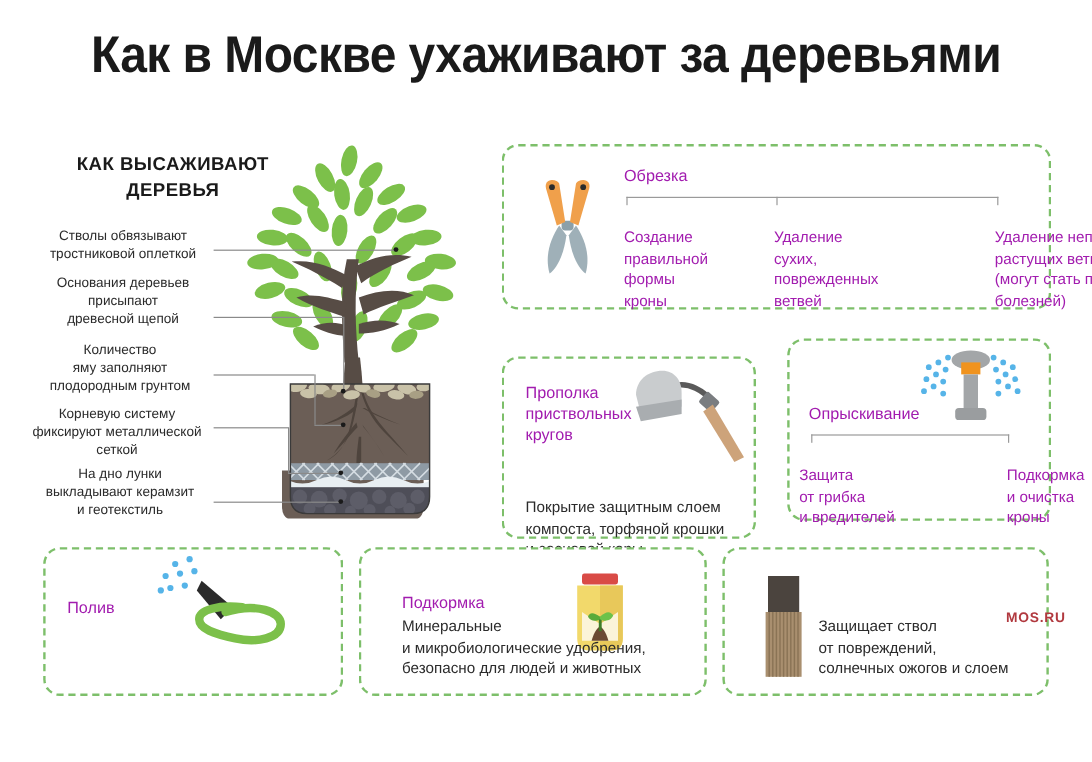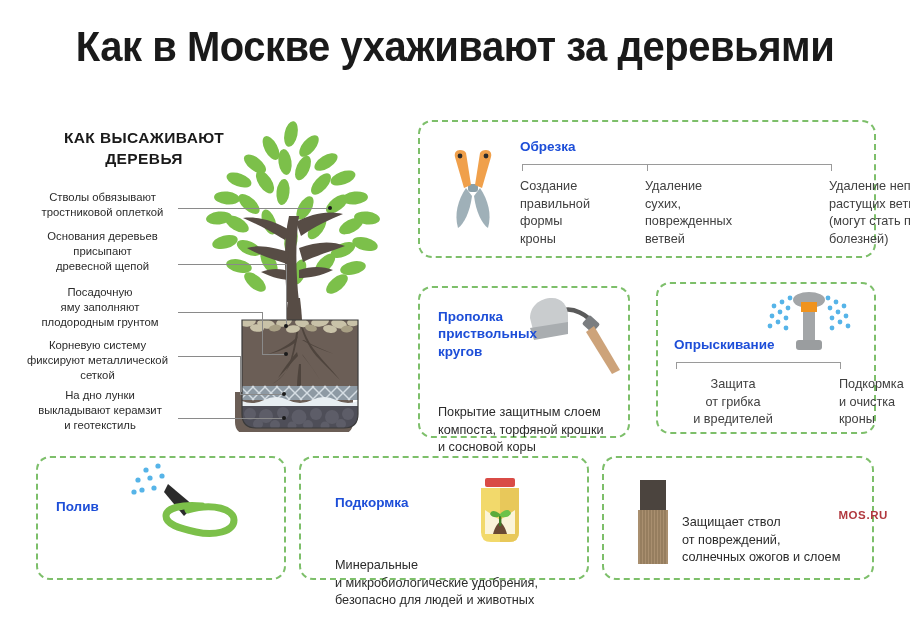--- a/index.html
+++ b/index.html
@@ -27,34 +27,35 @@
 
   
   .card{
     position:absolute;
     border:2px dashed #7dbf6a;
     border-radius:14px;
     background:#ffffff;
     box-sizing:border-box;
   }
   .card-title{
-    font-weight:bold;
+    font-weight:normal;
     font-size:13.5px;
-    color:#1d4ed8;
+    color:#a21caf;
     line-height:1.28;
   }
   .card-text{
     font-size:12.7px;
     line-height:1.38;
     color:#2b2b2b;
   }
   .col-text{
     font-size:12.7px;
     line-height:1.38;
-    color:#404040;
+    color:#a21caf;
+    margin-top:12px;
   }
 
   
   .left-heading{
     position:absolute;
     left:44px;top:128px;width:200px;
     text-align:center;
     font-size:15.5px;
     font-weight:bold;
     letter-spacing:0.4px;
@@ -268,21 +269,21 @@
   <div class="dot" style="left:282px;top:392px;"></div>
 
   <div class="leader leader-h" style="left:178px;top:418px;width:106px;"></div>
   <div class="dot" style="left:282px;top:416px;"></div>
 
   <div class="lbl" style="left:30px;top:190px;width:145px;white-space:pre-line;">Стволы обвязывают
 тростниковой оплеткой</div>
   <div class="lbl" style="left:30px;top:229px;width:145px;white-space:pre-line;">Основания деревьев
 присыпают
 древесной щепой</div>
-  <div class="lbl" style="left:25px;top:285px;width:150px;white-space:pre-line;">Посадочную
+  <div class="lbl" style="left:25px;top:285px;width:150px;white-space:pre-line;">Количество
 яму заполняют
 плодородным грунтом</div>
   <div class="lbl" style="left:25px;top:388px;width:150px;white-space:pre-line;">На дно лунки
 выкладывают керамзит
 и геотекстиль</div>
   <div class="lbl" style="left:20px;top:338px;width:155px;white-space:pre-line;">Корневую систему
 фиксируют металлической
 сеткой</div>
 
   <div class="card" style="left:418px;top:120px;width:458px;height:138px;">
@@ -317,21 +318,21 @@
     <div class="col-text" style="position:absolute;left:225px;top:56px;width:110px;white-space:pre-line;">Удаление
 сухих,
 поврежденных
 ветвей</div>
     <div class="col-text" style="position:absolute;left:409px;top:56px;width:175px;white-space:pre-line;">Удаление неправильно
 растущих ветвей
 (могут стать причиной
 болезней)</div>
   </div>
 
-  <div class="card" style="left:418px;top:286px;width:212px;height:152px;">
+  <div class="card" style="left:418px;top:297px;width:212px;height:152px;">
     <svg class="icon" style="left:96px;top:6px;" width="110" height="82" viewBox="0 0 110 82">
       <path d="M48 16 C58 14 70 20 78 30" stroke="#5a5a5a" stroke-width="4.5" fill="none" stroke-linecap="round"></path>
       <path d="M14 24 C14 12 24 4 36 4 C46 4 52 12 52 22 L52 34 L18 40 Z" fill="#c9ccce"></path>
       <path d="M14 34 L52 28 L52 40 L18 46 Z" fill="#a9adb0"></path>
       <rect x="68" y="24" width="14" height="12" rx="2" fill="#7a7d80" transform="rotate(42 75 30)"></rect>
       <path d="M78 32 L104 76 L96 80 L70 38 Z" fill="#cda37a"></path>
     </svg>
 
     <div class="card-title" style="position:absolute;left:18px;top:20px;width:110px;white-space:pre-line;">Прополка
 приствольных
@@ -378,21 +379,21 @@
     </svg>
 
     <div class="card-title" style="position:absolute;left:16px;top:52px;">Опрыскивание</div>
 
     <div class="bracket" style="left:18px;top:78px;width:165px;height:8px;">
       <div class="bar" style="width:165px;"></div>
       <div class="tick" style="left:0;"></div>
       <div class="tick" style="left:164px;"></div>
     </div>
 
-    <div class="col-text" style="position:absolute;left:20px;top:92px;width:110px;white-space:pre-line;text-align:center;">Защита
+    <div class="col-text" style="position:absolute;left:8px;top:92px;width:110px;white-space:pre-line;">Защита
 от грибка
 и вредителей</div>
     <div class="col-text" style="position:absolute;left:181px;top:92px;width:110px;white-space:pre-line;">Подкормка
 и очистка
 кроны</div>
   </div>
 
   <div class="card" style="left:36px;top:456px;width:250px;height:124px;">
     <svg class="icon" style="left:92px;top:4px;" width="130" height="80" viewBox="0 0 130 80">
       <g fill="#56b4e8">
@@ -420,21 +421,21 @@
       <path d="M31 12 H50 V56 Q50 66 40 66 H31 Z" fill="#e8c85a"></path>
       <path d="M16 34 L31 44 L46 34 L46 58 H16 Z" fill="#fbf4d9"></path>
       <path d="M24 58 C26 50 30 46 31 46 C32 46 36 50 38 58 Z" fill="#6b4a33"></path>
       <rect x="30" y="38" width="2.4" height="12" fill="#3f7d28"></rect>
       <path d="M31 38 C26 34 22 34 21 38 C23 42 28 42 31 40 Z" fill="#5aab3a"></path>
       <path d="M31 38 C36 33 40 33 42 37 C40 42 34 42 31 40 Z" fill="#6cc24a"></path>
     </svg>
 
     <div class="card-title" style="position:absolute;left:34px;top:36px;">Подкормка</div>
 
-    <div class="card-text" style="position:absolute;left:34px;top:56px;width:250px;white-space:pre-line;margin-top:43px;">Минеральные
+    <div class="card-text" style="position:absolute;left:34px;top:56px;width:250px;white-space:pre-line;">Минеральные
 и микробиологические удобрения,
 безопасно для людей и животных</div>
   </div>
 
   <div class="card" style="left:602px;top:456px;width:272px;height:124px;">
     <svg class="icon" style="left:26px;top:22px;" width="46" height="86" viewBox="0 0 46 86">
       <rect x="10" y="0" width="26" height="30" fill="#4b443e"></rect>
       <rect x="8" y="30" width="30" height="54" fill="#a98f6f"></rect>
       <g stroke="#8a7355" stroke-width="1.2">
         <line x1="11" y1="30" x2="11" y2="84"></line>

